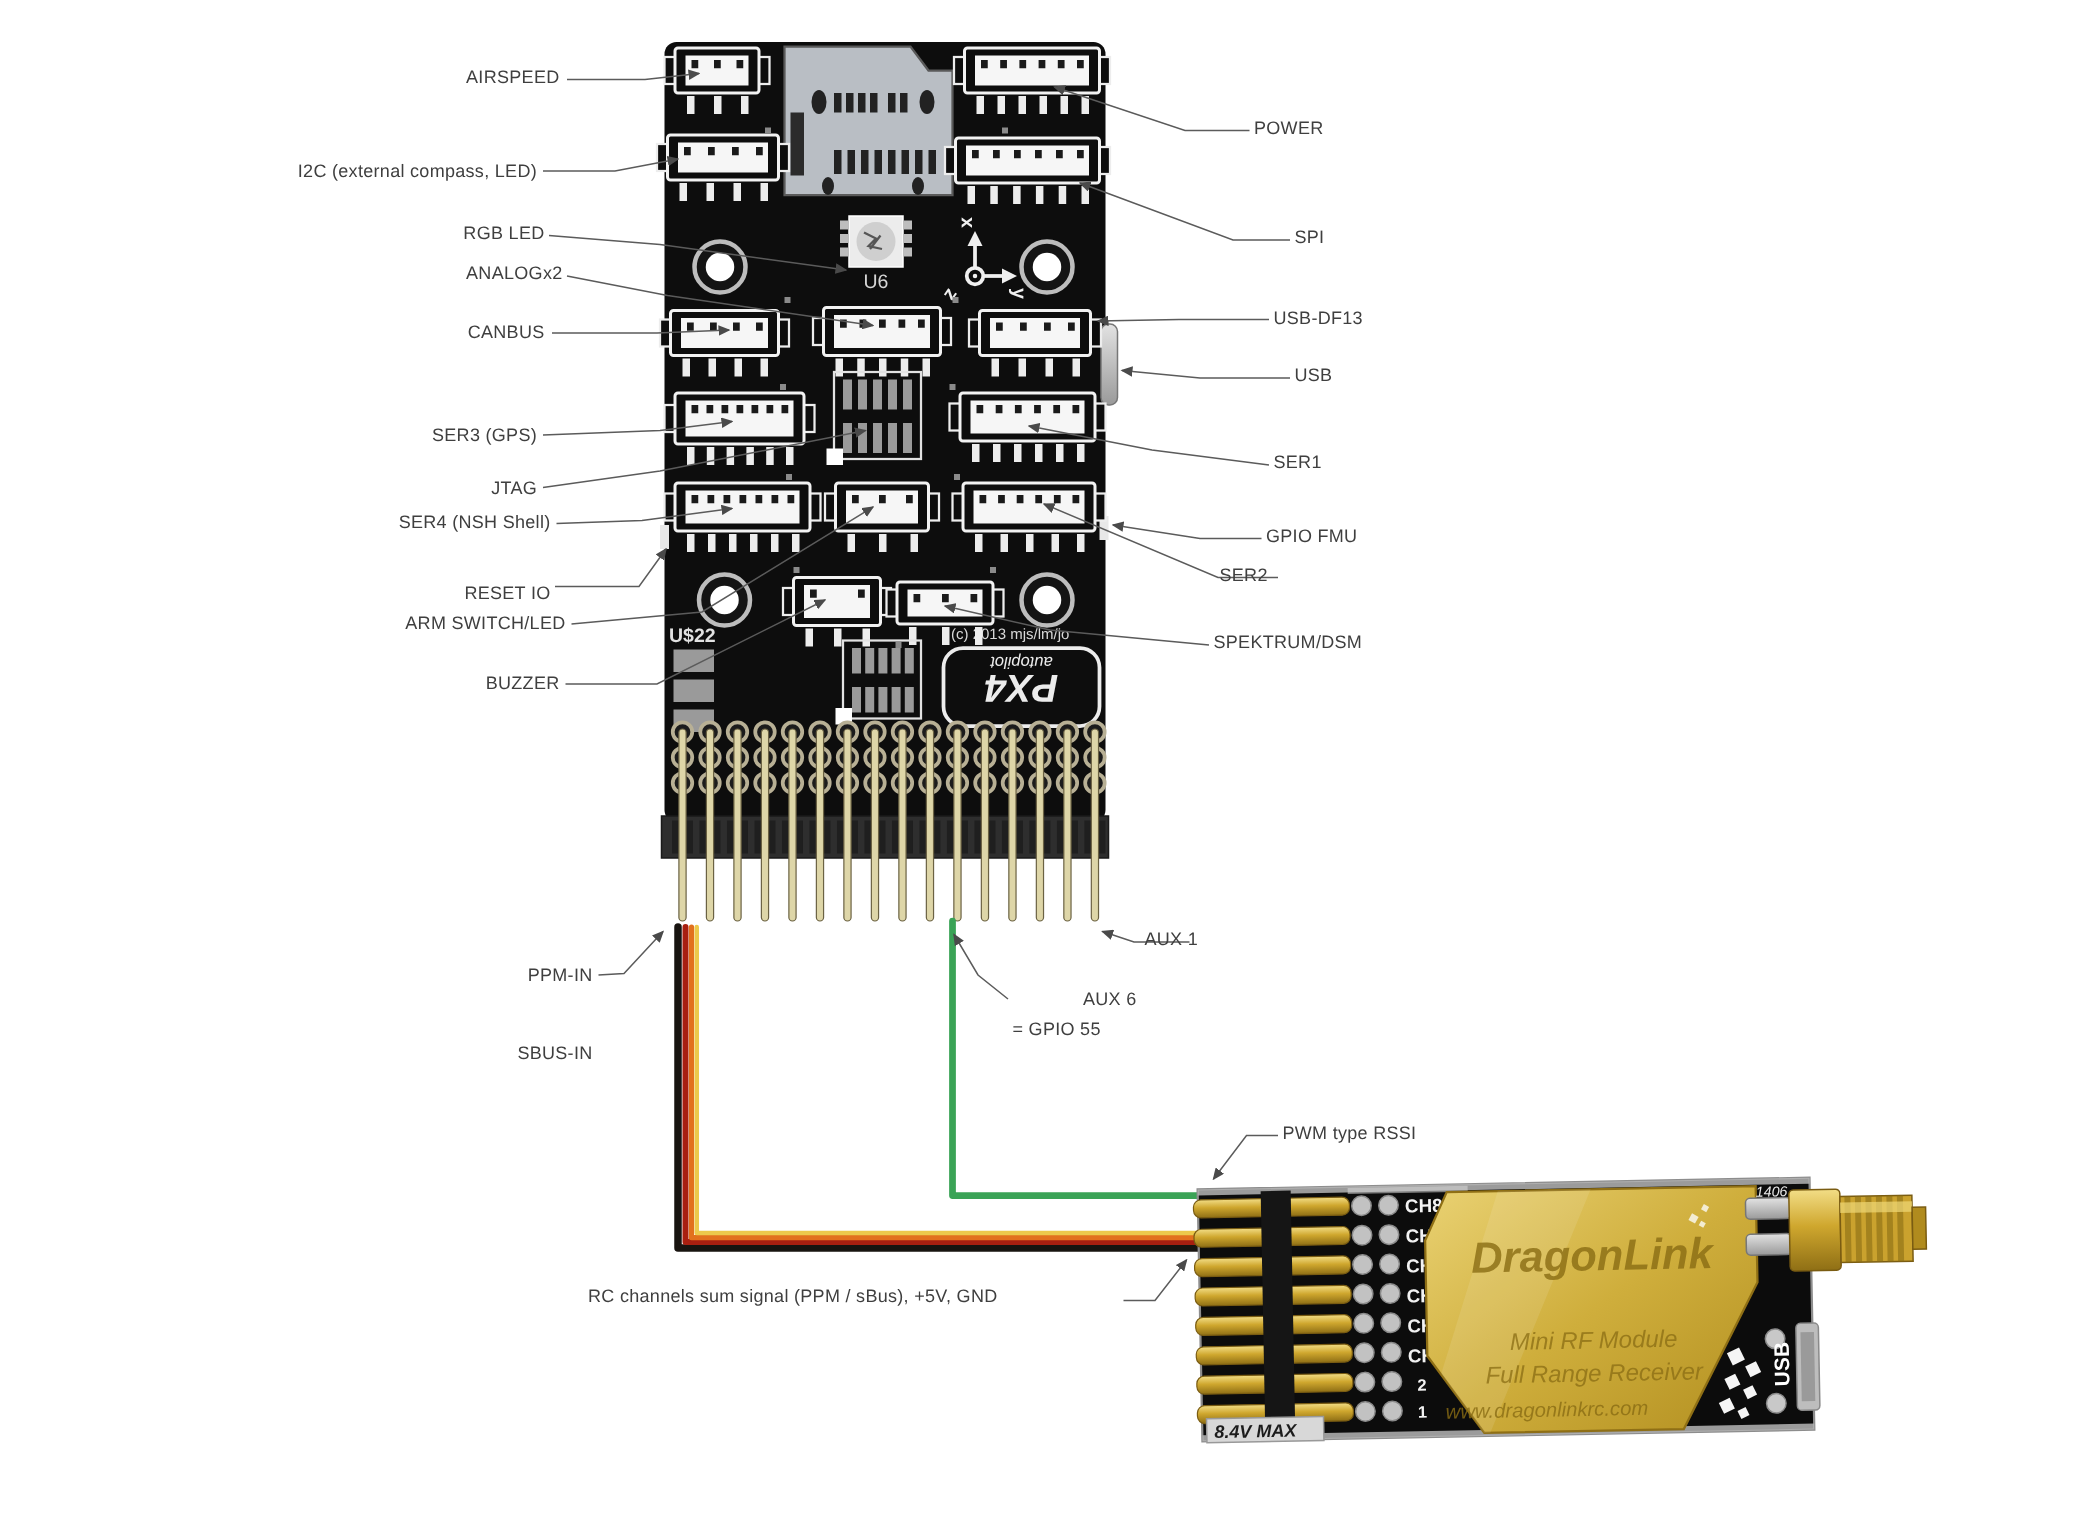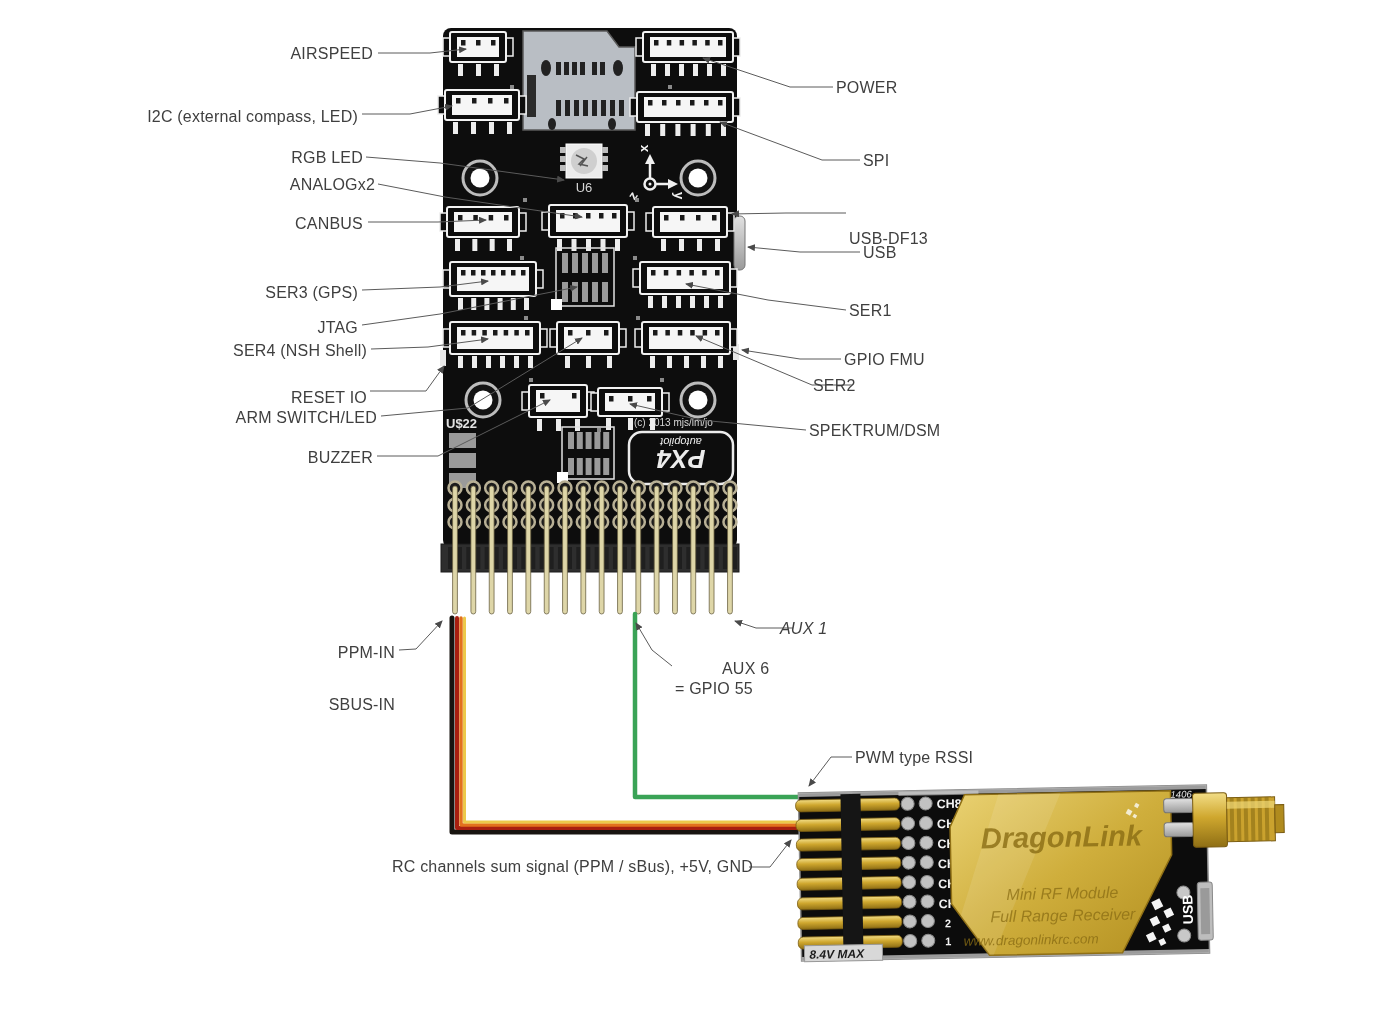--- a/index.html
+++ b/index.html
@@ -1,19 +1,19 @@
 <!DOCTYPE html>
 <html><head>
 <meta charset="utf-8">
 <style>
   html,body{margin:0;padding:0;background:#ffffff;}
   #stage{position:relative;width:1392px;height:1026px;background:#fff;overflow:hidden;
          font-family:"Liberation Sans",sans-serif;}
   #diagram-svg{position:absolute;left:0;top:0;}
-  .lbl{position:absolute;font-size:16px;color:#3f3f3f;letter-spacing:.2px;white-space:nowrap;line-height:1.15;}
+  .lbl{position:absolute;font-size:12px;color:#3f3f3f;letter-spacing:.2px;white-space:nowrap;line-height:1.15;}
   .lbl.r{text-align:right;}
   svg text{font-family:"Liberation Sans",sans-serif;}
 </style>
 </head>
 <body>
 
 <div id="stage">
 <svg id="diagram-svg" width="1392" height="1026" viewBox="0 0 1392 1026">
   <defs>
     <marker id="arr" markerWidth="8" markerHeight="7" refX="7" refY="3.5" orient="auto">
@@ -705,27 +705,27 @@
   <div class="lbl r" style="right:1029px;top:215px;">CANBUS</div>
   <div class="lbl r" style="right:1034px;top:284px;">SER3 (GPS)</div>
   <div class="lbl r" style="right:1034px;top:319px;">JTAG</div>
   <div class="lbl r" style="right:1025px;top:342px;">SER4 (NSH Shell)</div>
   <div class="lbl r" style="right:1025px;top:389px;">RESET IO</div>
   <div class="lbl r" style="right:1015px;top:409px;">ARM SWITCH/LED</div>
   <div class="lbl r" style="right:1019px;top:449px;">BUZZER</div>
 
   <div class="lbl" style="left:836px;top:79px;">POWER</div>
   <div class="lbl" style="left:863px;top:152px;">SPI</div>
-  <div class="lbl" style="left:849px;top:206px;margin-top:24px;">USB-DF13</div>
+  <div class="lbl" style="left:849px;top:206px;">USB-DF13</div>
   <div class="lbl" style="left:863px;top:244px;">USB</div>
   <div class="lbl" style="left:849px;top:302px;">SER1</div>
   <div class="lbl" style="left:844px;top:351px;">GPIO FMU</div>
   <div class="lbl" style="left:813px;top:377px;">SER2</div>
   <div class="lbl" style="left:809px;top:422px;">SPEKTRUM/DSM</div>
-  <div class="lbl" style="left:780px;top:620px;font-style:italic;">AUX 1</div>
+  <div class="lbl" style="left:763px;top:620px;">AUX 1</div>
   <div class="lbl" style="left:675px;top:660px;margin-left:47px;">AUX 6</div>
   <div class="lbl" style="left:675px;top:680px;">= GPIO 55</div>
   <div class="lbl r" style="right:997px;top:644px;">PPM-IN</div>
   <div class="lbl r" style="right:997px;top:664px;margin-top:32px;">SBUS-IN</div>
   <div class="lbl" style="left:855px;top:749px;">PWM type RSSI</div>
   <div class="lbl" style="left:392px;top:858px;">RC channels sum signal (PPM / sBus), +5V, GND</div>
 </div>
 </div>
 
 </body></html>

